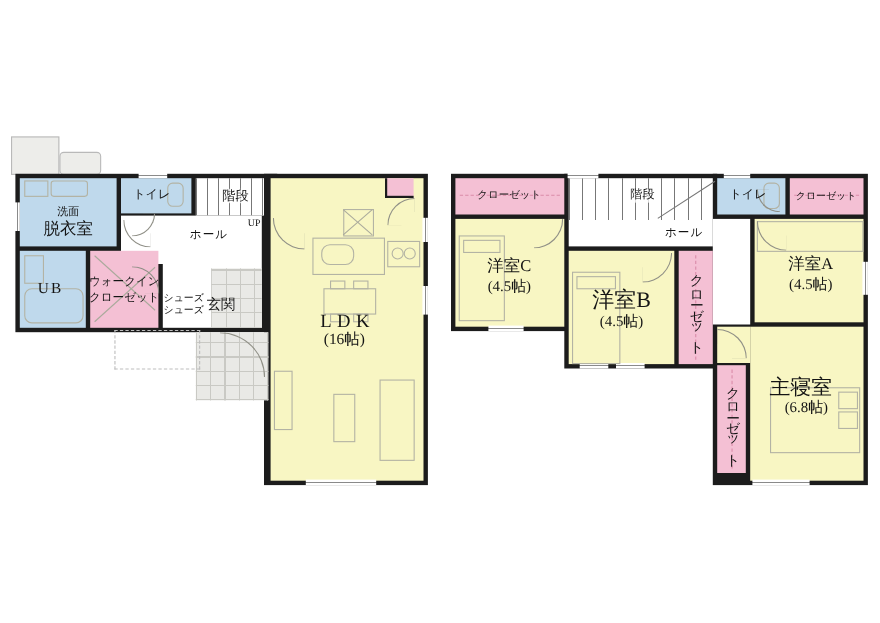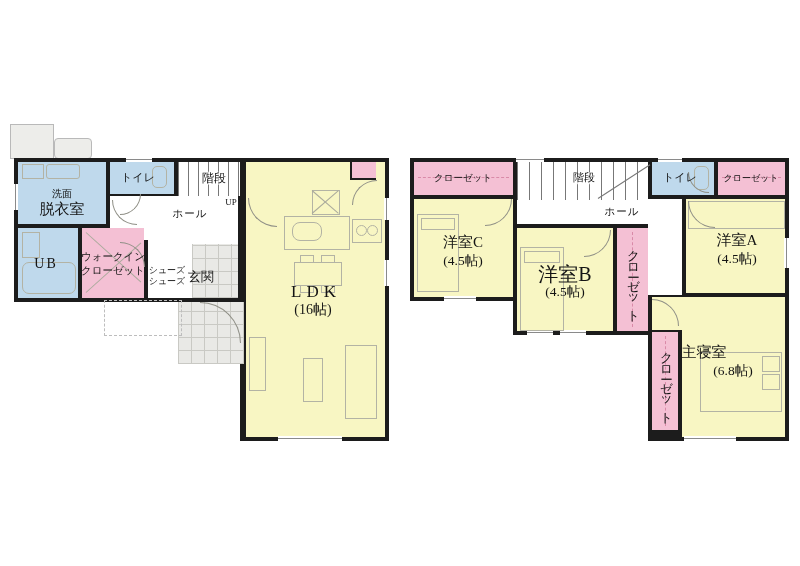--- a/index.html
+++ b/index.html
@@ -183,17 +183,17 @@
     <div class="lbl" style="left:584px;top:178px;font-size:11px;background:rgba(255,255,255,.75);padding:0 1px;">階段</div>
     <div class="lbl" style="left:622px;top:212px;font-size:10.5px;letter-spacing:1px;">ホール</div>
     <div class="lbl" style="left:680px;top:178px;font-size:11px;">トイレ</div>
     <div class="lbl" style="left:751px;top:179px;font-size:9px;">クローゼット</div>
     <div class="lbl" style="left:737px;top:241px;font-size:15px;">洋室A</div>
     <div class="lbl" style="left:737px;top:259px;font-size:13.5px;">(4.5帖)</div>
     <div class="lbl" style="left:565px;top:274px;font-size:20px;">洋室B</div>
     <div class="lbl" style="left:565px;top:292px;font-size:13.5px;">(4.5帖)</div>
     <div class="lbl-v" style="left:633px;top:279px;font-size:12.5px;">クローゼット</div>
     <div class="lbl-v" style="left:666px;top:381px;font-size:12.5px;">クローゼット</div>
-    <div class="lbl" style="left:704px;top:353px;font-size:15px;">主寝室</div>
+    <div class="lbl" style="left:728px;top:353px;font-size:19px;">主寝室</div>
     <div class="lbl" style="left:733px;top:371px;font-size:13.5px;">(6.8帖)</div>
   </div>
 
 </div>
 
 </body></html>

